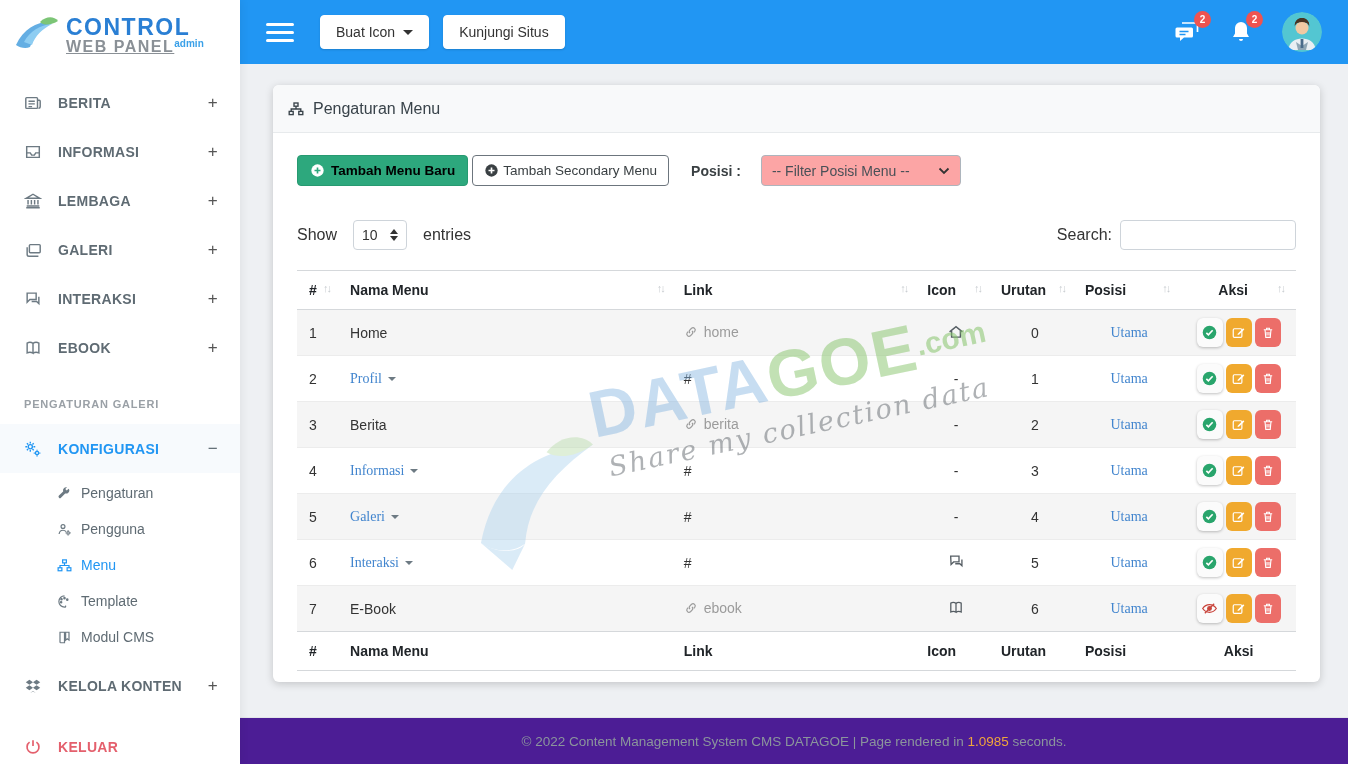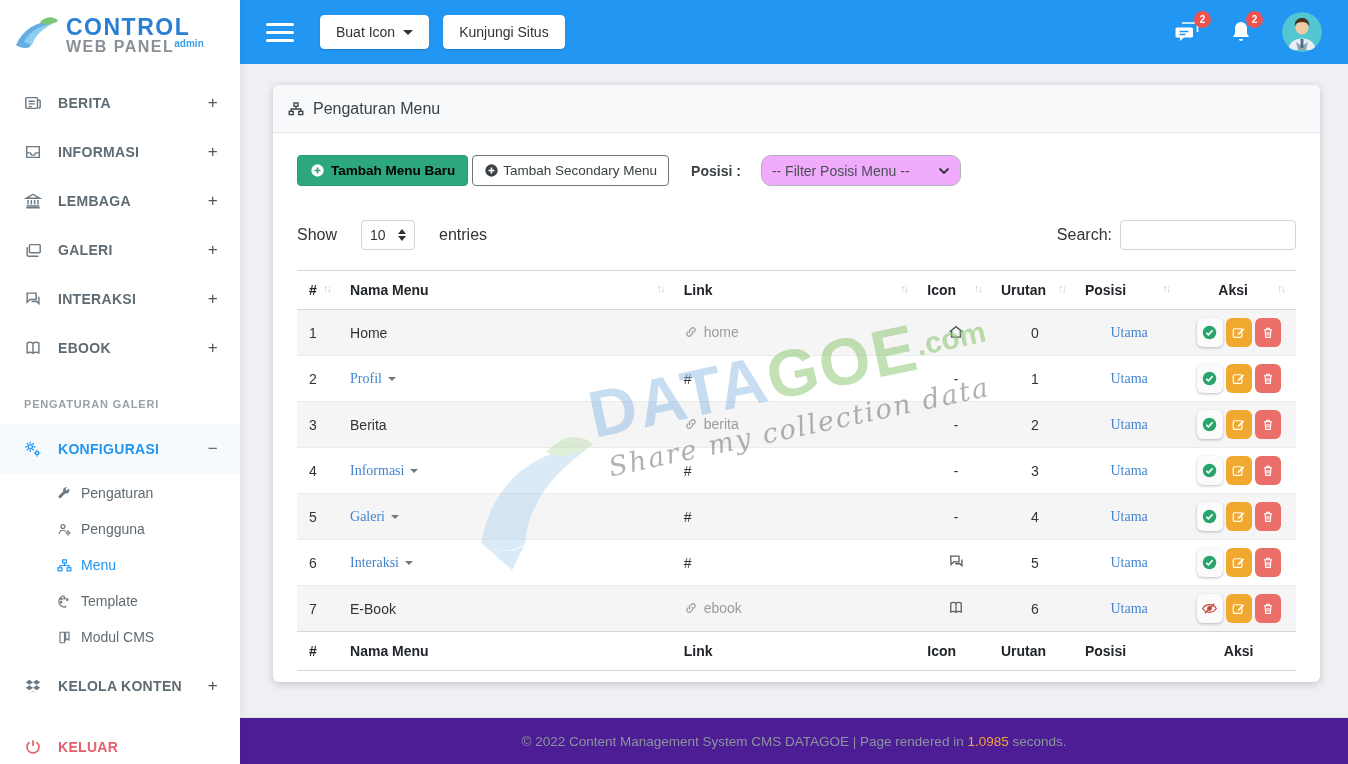--- a/index.html
+++ b/index.html
@@ -16,21 +16,21 @@
   
   .sidebar {
     position:absolute; left:0; top:0; width:240px; height:764px;
     background:#fff; z-index:6; box-shadow:2px 0 8px rgba(0,0,0,.06);
   }
   .logo {
     height:70px; display:flex; align-items:center; padding-left:14px; gap:6px;
   }
   .logo-text { line-height:1; }
   .logo-line1 { font-size:23px; font-weight:bold; color:#2a7fd4; letter-spacing:1.5px; }
-  .logo-line2 { font-size:16px; font-weight:bold; color:#8a9096; letter-spacing:1.5px; }
+  .logo-line2 { font-size:16px; font-weight:bold; color:#8a9096; letter-spacing:1.5px;text-decoration:underline; }
   .logo-badge { font-size:10px; color:#3aa0e8; font-weight:bold; vertical-align:top; letter-spacing:0; }
   .nav { padding-top:8px; }
   .nav-item {
     height:49px; display:flex; align-items:center; padding:0 22px 0 24px;
     color:#5f6b73; font-size:14px; font-weight:bold; letter-spacing:.3px; cursor:pointer;
   }
   .nav-item .ic { color:#6d7a83; margin-right:16px; }
   .nav-item .expand { margin-left:auto; font-size:17px; font-weight:normal; color:#555; }
   .nav-item.active { color:#2196f3; background:#f7fafd; }
   .nav-item.active .ic { color:#2196f3; }
@@ -101,30 +101,30 @@
     height:31px; padding:0 12px; font-size:13.5px; font-weight:bold; font-family:inherit;
     display:inline-flex; align-items:center; gap:6px; cursor:pointer;
   }
   .btn-outline {
     background:#fff; color:#3a4043; border:1px solid #6c757d; border-radius:4px;
     height:31px; padding:0 11px; font-size:13.5px; font-family:inherit;
     display:inline-flex; align-items:center; gap:4px; cursor:pointer; margin-left:4px;
   }
   .pos-label { font-size:14px; font-weight:bold; color:#3a4043; margin-left:22px; }
   .select {
-    margin-left:20px; width:200px; height:31px; border:1px solid #adb5bd; border-radius:10px;
+    margin-left:20px; width:200px; height:31px; border:1px solid #adb5bd; border-radius:4px;
     display:flex; align-items:center; padding:0 10px; font-size:14px; color:#495057;
-    cursor:pointer; background:#f0abfc;
+    cursor:pointer; background:#fca5a5;
   }
   .select .chev { margin-left:auto; }
 
   .controls { display:flex; align-items:center; margin-top:34px; }
   .ctl-text { font-size:16px; color:#333; }
   .len-select {
-    width:54px; height:30px; border:1px solid #ced4da; border-radius:4px; margin:0 24px;
+    width:54px; height:30px; border:1px solid #ced4da; border-radius:4px; margin:0 16px;
     display:flex; align-items:center; justify-content:space-between; padding:0 8px;
     font-size:14px; color:#333; cursor:pointer; background:#fff;
   }
   .spin { display:flex; flex-direction:column; gap:2px; }
   .spin i { width:0; height:0; border-left:4px solid transparent; border-right:4px solid transparent; display:block; }
   .spin .up { border-bottom:5px solid #333; }
   .spin .dn { border-top:5px solid #333; }
   .search-wrap { margin-left:auto; display:flex; align-items:center; gap:8px; }
   .search-input { width:176px; height:30px; border:1px solid #ced4da; border-radius:4px; padding:0 8px; font-size:14px; font-family:inherit; }
 

